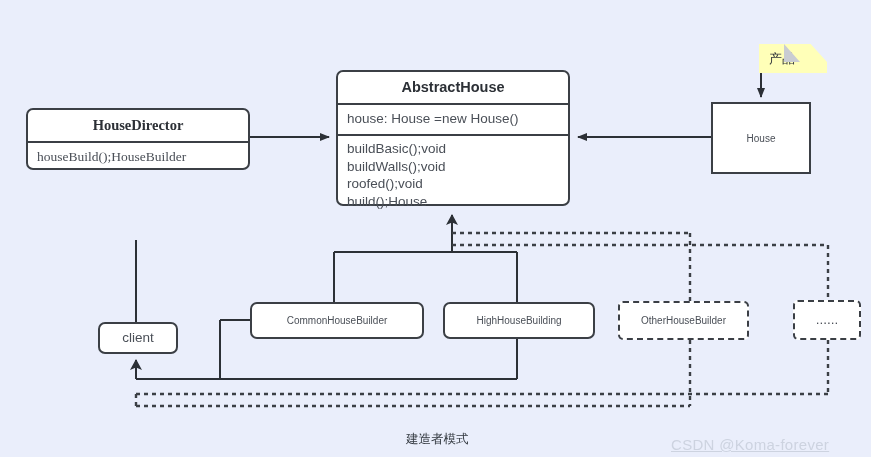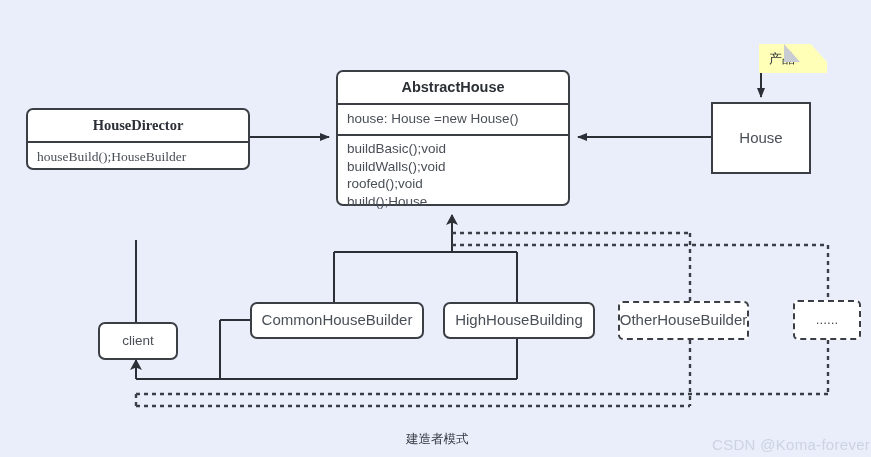--- a/index.html
+++ b/index.html
@@ -56,21 +56,21 @@
     color: #4a4f57;
     padding: 4px 8px 5px 9px;
     line-height: 1.32;
   }
   .cls-ops div { white-space: nowrap; }
   .plain-label {
     flex: 1;
     display: flex;
     align-items: center;
     justify-content: center;
-    font-size: 15px;
+    font-size: 10px;
     color: #4a4f57;
     line-height: 1.1;
   }
   .plain-label.small { font-size: 13.5px; }
   .note {
     position: absolute;
     background: #ffffb8;
     box-sizing: border-box;
     display: flex;
     align-items: center;
@@ -175,21 +175,21 @@
 
   <div class="node square" style="left:711px; top:102px; width:100px; height:72px;">
     <div class="plain-label">House</div>
   </div>
 
   <div class="note" style="left:732px; top:44px; width:68px; height:29px;margin-left:27px;">
     <span>产品</span>
   </div>
   <div class="note-fold" style="left:784px; top:44px; width:16px; height:18px;"></div>
 
-  <div class="node rounded" style="left:98px; top:322px; width:80px; height:38px;">
+  <div class="node rounded" style="left:98px; top:322px; width:80px; height:32px;">
     <div class="plain-label small">client</div>
   </div>
 
   <div class="node rounded" style="left:250px; top:302px; width:174px; height:37px;">
     <div class="plain-label">CommonHouseBuilder</div>
   </div>
 
   <div class="node rounded" style="left:443px; top:302px; width:152px; height:37px;">
     <div class="plain-label">HighHouseBuilding</div>
   </div>
@@ -197,15 +197,15 @@
   <div class="node dashed" style="left:618px; top:301px; width:131px; height:39px;">
     <div class="plain-label">OtherHouseBuilder</div>
   </div>
 
   <div class="node dashed" style="left:793px; top:300px; width:68px; height:40px;">
     <div class="plain-label small">......</div>
   </div>
 
   <div class="caption" style="left:406px; top:431px;">建造者模式</div>
 
-  <div class="watermark" style="left:712px; top:436px;">CSDN @Koma-forever</div>
+  <div class="watermark" style="left:671px; top:436px;text-decoration:underline;">CSDN @Koma-forever</div>
 
 </div>
 
 </body></html>

